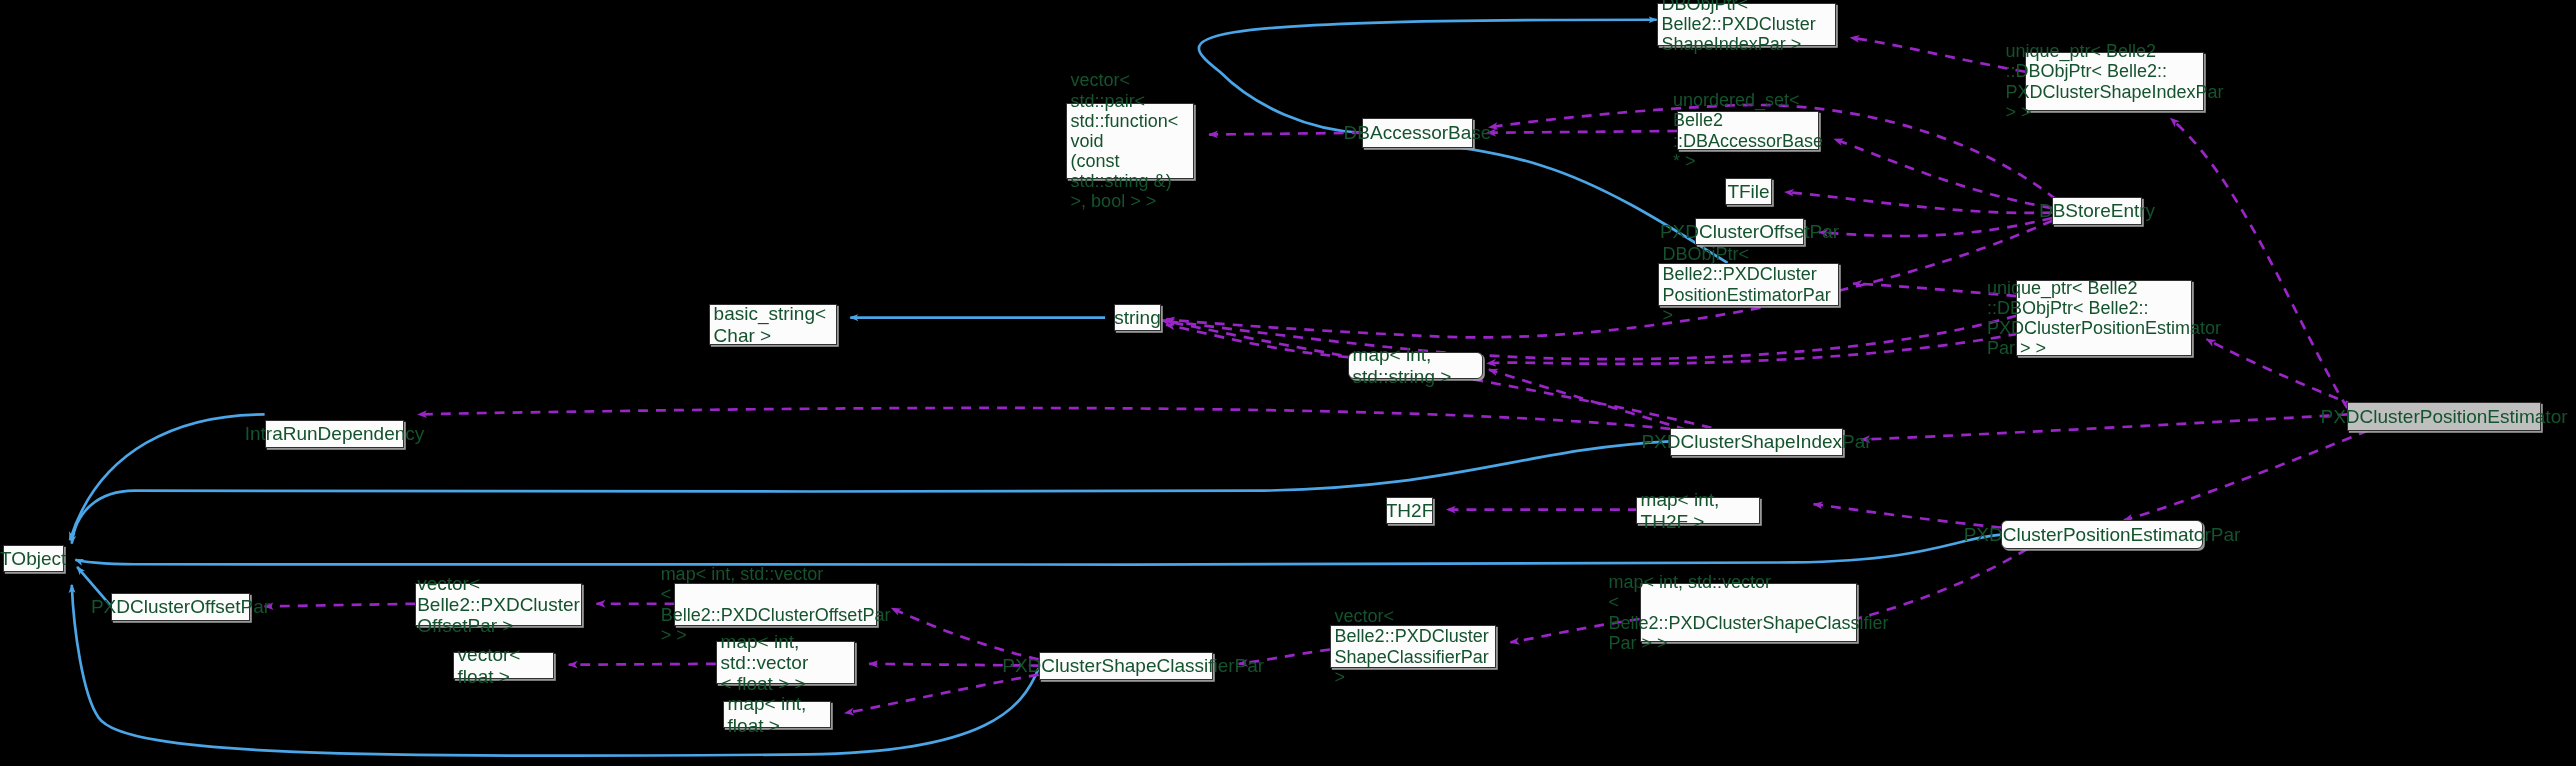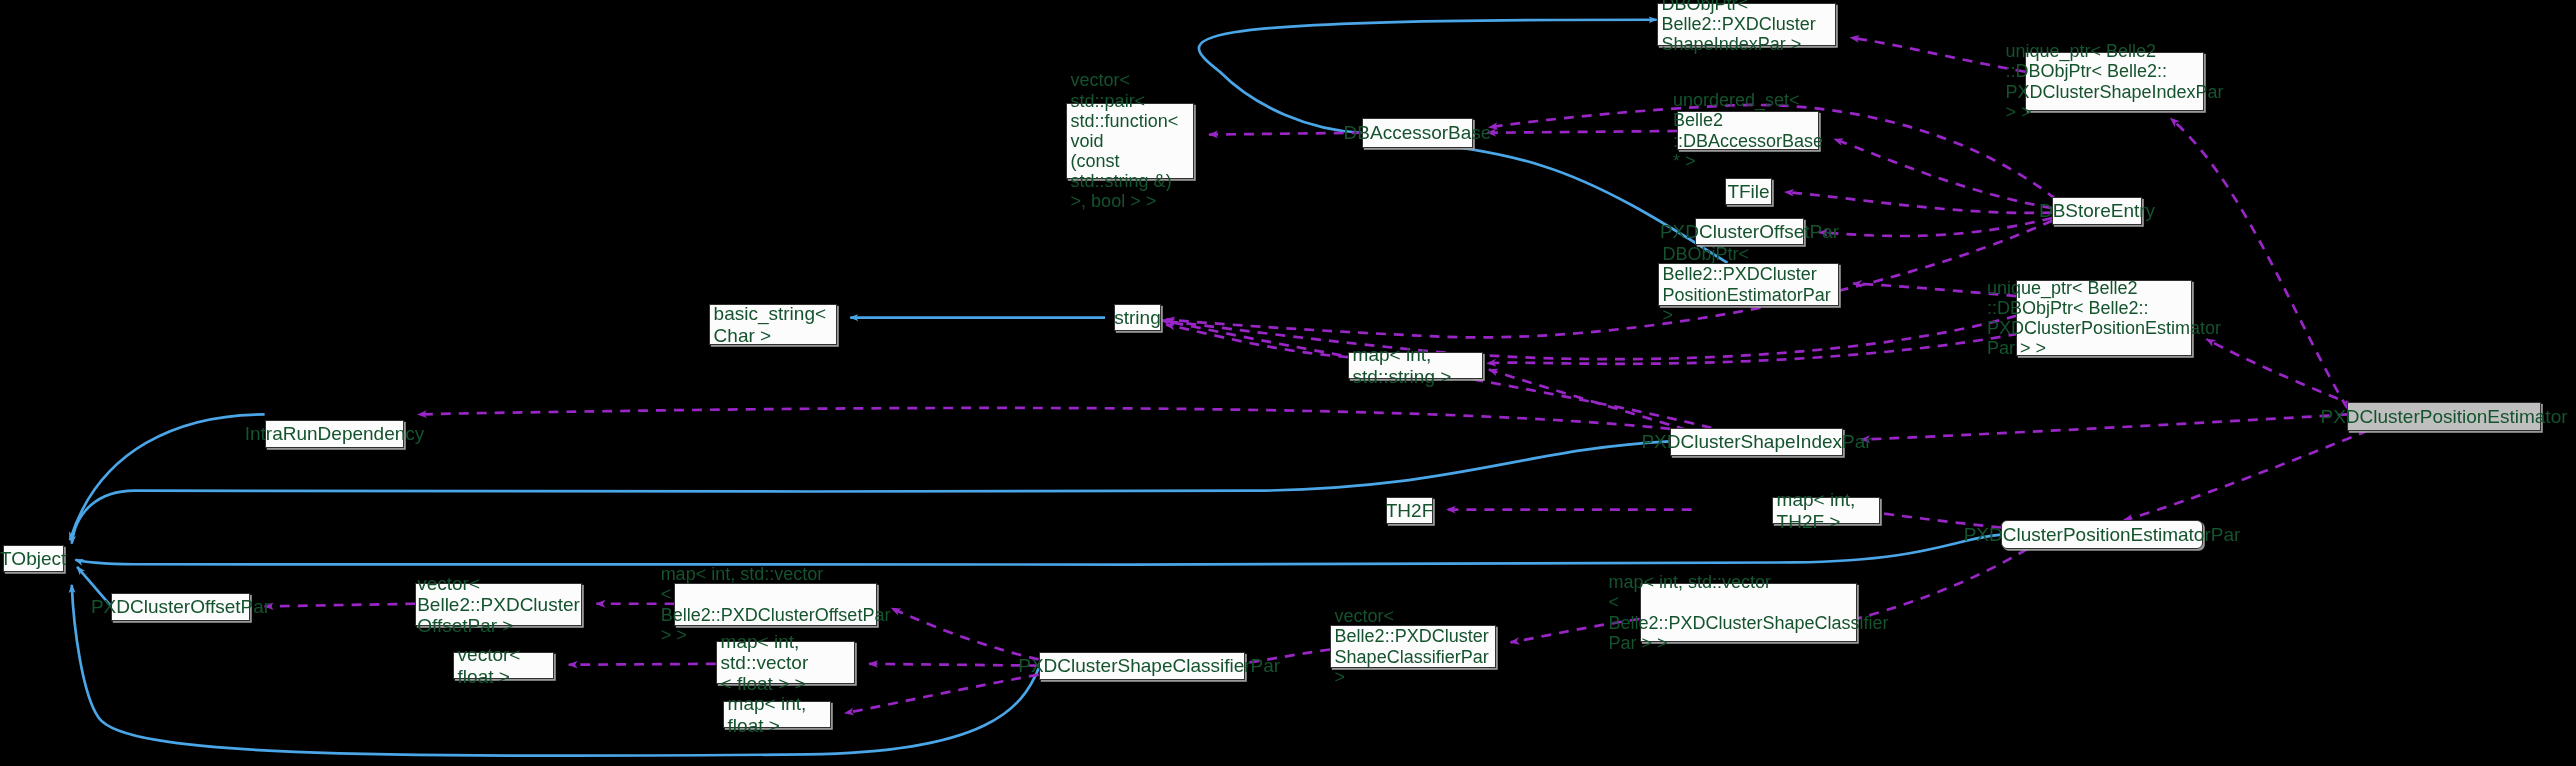--- a/index.html
+++ b/index.html
@@ -119,37 +119,37 @@
     <div class="node" style="left: 2052px; top: 197px; width: 90px; height: 28px;">DBStoreEntry</div>
     <div class="node" style="left: 1695px; top: 218px; width: 109px; height: 27px;">PXDClusterOffsetPar</div>
     <div class="node small" style="left: 1658px; top: 263px; width: 181px; height: 43px;">DBObjPtr&lt; Belle2::PXDCluster
 PositionEstimatorPar &gt;</div>
     <div class="node small" style="left: 2016px; top: 280px; width: 176px; height: 76px;">unique_ptr&lt; Belle2
 ::DBObjPtr&lt; Belle2::
 PXDClusterPositionEstimator
 Par &gt; &gt;</div>
     <div class="node" style="left: 709px; top: 304px; width: 128px; height: 41px;">basic_string&lt; Char &gt;</div>
     <div class="node" style="left: 1105px; top: 304px; width: 47px; height: 27px; margin-left: 9px;">string</div>
-    <div class="node" style="left: 1348px; top: 352px; width: 135px; height: 27px;">map&lt; int, std::string &gt;</div>
+    <div class="node" style="left: 1348px; top: 352px; width: 135px; height: 27px; border-radius: 6px;">map&lt; int, std::string &gt;</div>
     <div class="node" style="left: 265px; top: 420px; width: 139px; height: 28px;">IntraRunDependency</div>
     <div class="node hl" style="left: 2347px; top: 402px; width: 194px; height: 29px;">PXDClusterPositionEstimator</div>
     <div class="node" style="left: 1670px; top: 428px; width: 173px; height: 28px;">PXDClusterShapeIndexPar</div>
     <div class="node" style="left: 1386px; top: 497px; width: 47px; height: 27px;">TH2F</div>
-    <div class="node" style="left: 1772px; top: 497px; width: 108px; height: 27px;">map&lt; int, TH2F &gt;</div>
+    <div class="node" style="left: 1636px; top: 497px; width: 124px; height: 27px;">map&lt; int, TH2F &gt;</div>
     <div class="node" style="left: 2001px; top: 520px; width: 202px; height: 29px; border-radius: 6px;">PXDClusterPositionEstimatorPar</div>
     <div class="node" style="left: 2.7px; top: 545px; width: 61px; height: 27px;">TObject</div>
     <div class="node" style="left: 111px; top: 593px; width: 139px; height: 28px;">PXDClusterOffsetPar</div>
     <div class="node" style="left: 415px; top: 583px; width: 167px; height: 43px;">vector&lt; Belle2::PXDCluster
 OffsetPar &gt;</div>
     <div class="node small" style="left: 674px; top: 583px; width: 203px; height: 43px;">map&lt; int, std::vector
 &lt; Belle2::PXDClusterOffsetPar &gt; &gt;</div>
     <div class="node small" style="left: 1640px; top: 583px; width: 217px; height: 59px;">map&lt; int, std::vector
 &lt; Belle2::PXDClusterShapeClassifier
 Par &gt; &gt;</div>
     <div class="node small" style="left: 1330px; top: 625px; width: 166px; height: 43px;">vector&lt; Belle2::PXDCluster
 ShapeClassifierPar &gt;</div>
     <div class="node" style="left: 453px; top: 652px; width: 101px; height: 27px;">vector&lt; float &gt;</div>
     <div class="node" style="left: 716px; top: 641px; width: 139px; height: 43px;">map&lt; int, std::vector
 &lt; float &gt; &gt;</div>
-    <div class="node" style="left: 1039px; top: 652px; width: 206px; height: 28px; padding-left: 18px;">PXDClusterShapeClassifierPar</div>
+    <div class="node" style="left: 1039px; top: 652px; width: 174px; height: 28px; padding-left: 18px;">PXDClusterShapeClassifierPar</div>
     <div class="node" style="left: 723px; top: 701px; width: 108px; height: 27px;">map&lt; int, float &gt;</div>
   </div>
 
 
 </body></html>

